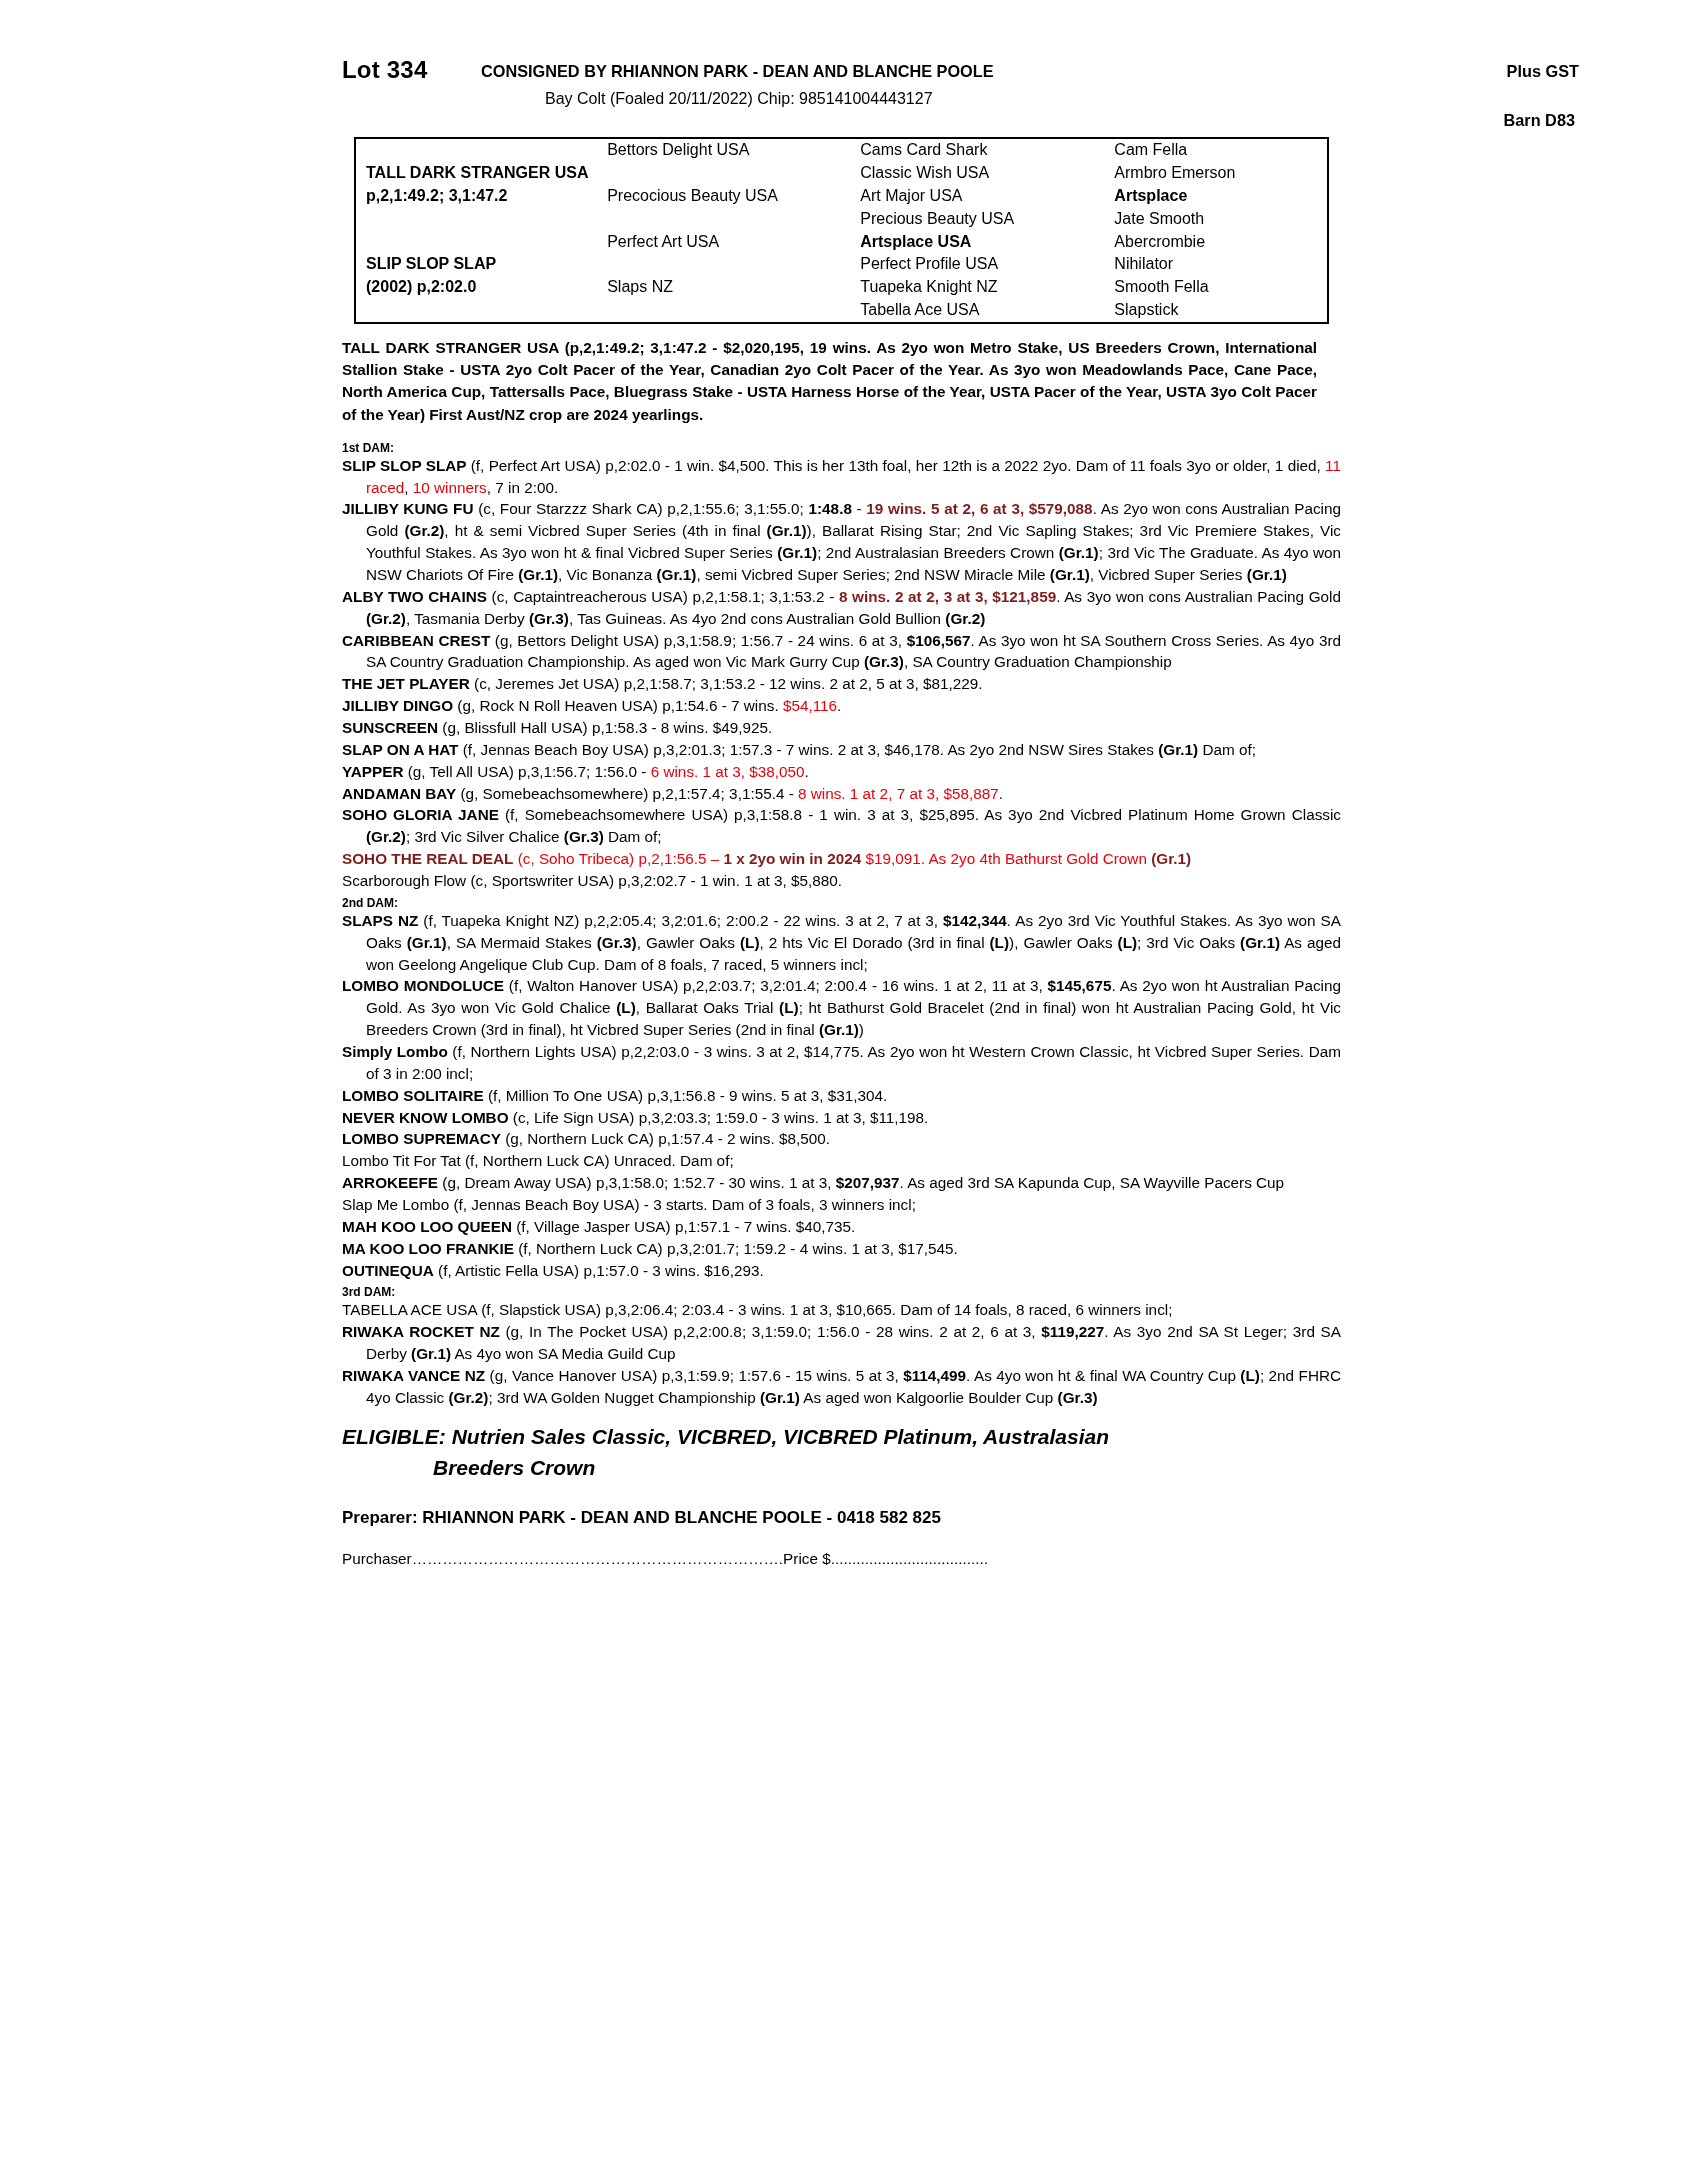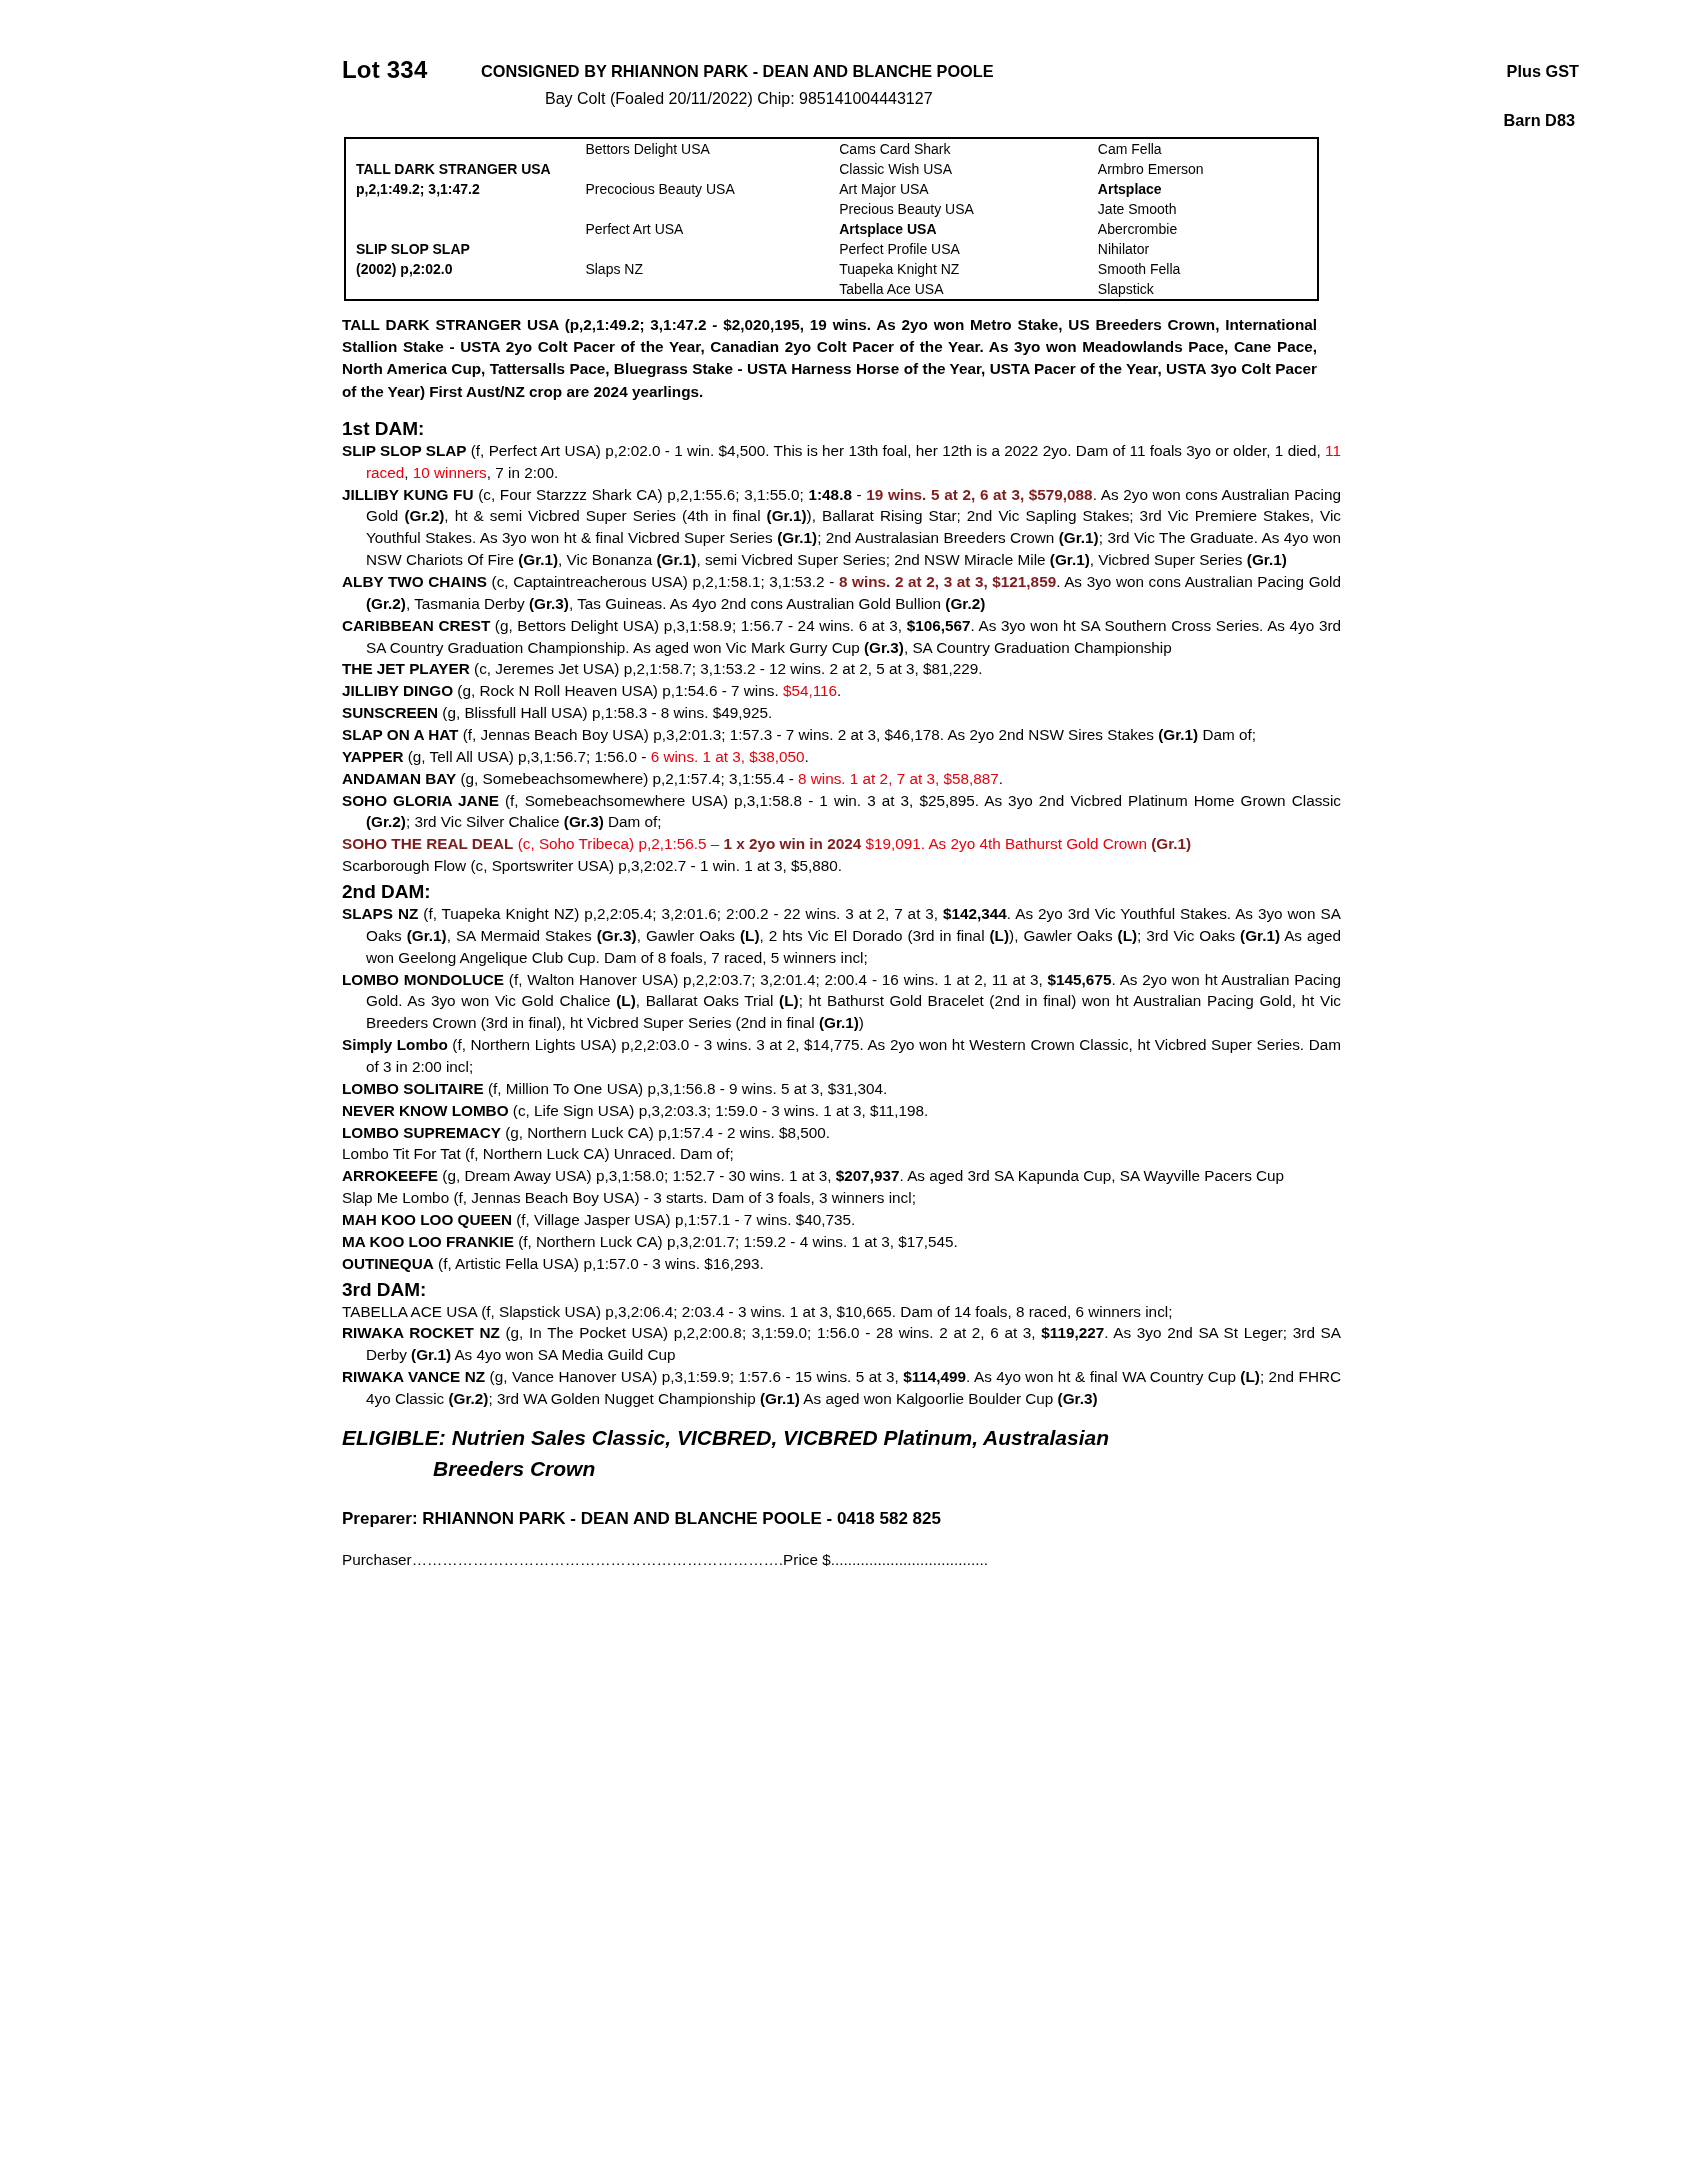--- a/index.html
+++ b/index.html
@@ -52,26 +52,26 @@
     font-size: 16px;
   }
   .barn {
     position: absolute;
     right: 4px; top: 71px;
     font-size: 16.3px;
     font-weight: bold;
   }
   
   .ped {
-    margin-left: 2px;
+    margin-left: 12px;
     margin-top: 6px;
     width: 975px;
     border: 2px solid #000;
     box-sizing: border-box;
-    font-size: 14px;
+    font-size: 16px;
     line-height: 1.43;
   }
   .ped table {
     border-collapse: collapse;
     width: 100%;
   }
   .ped td {
     vertical-align: top;
     padding: 0 6px 0 10px;
     white-space: nowrap;
@@ -88,21 +88,21 @@
   .sireblurb {
     margin-top: 13px;
     font-size: 15.3px;
     font-weight: bold;
     line-height: 1.45;
     text-align: justify;
     width: 975px;
   }
   .damhead {
     margin-top: 15px;
-    font-size: 19px;
+    font-size: 12px;
     font-weight: bold;
   }
   .damhead.tight { margin-top: 4px; }
   p.e {
     margin: 0;
     font-size: 15.3px;
     line-height: 1.43;
     text-align: justify;
     width: 975px;
     text-indent: -24px;

